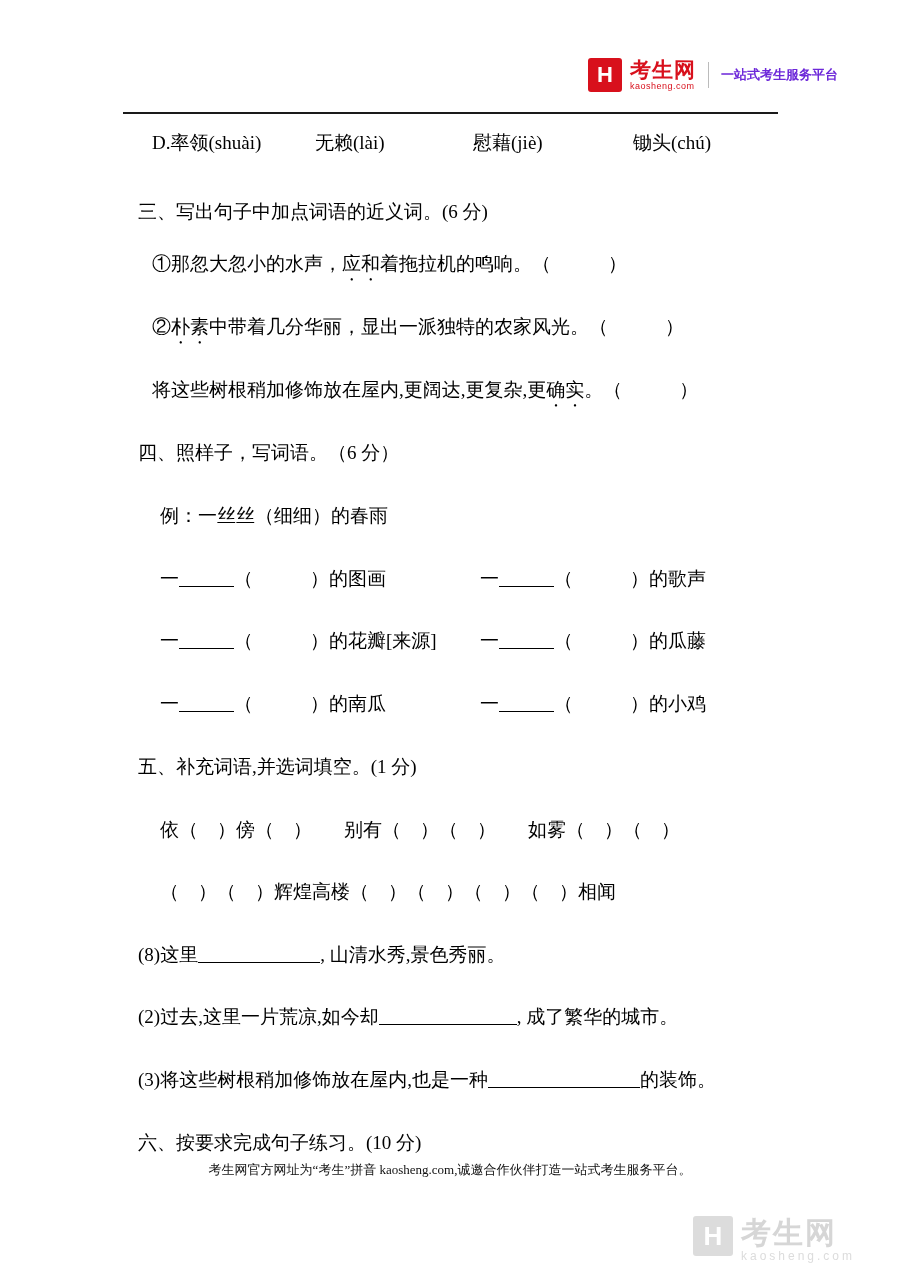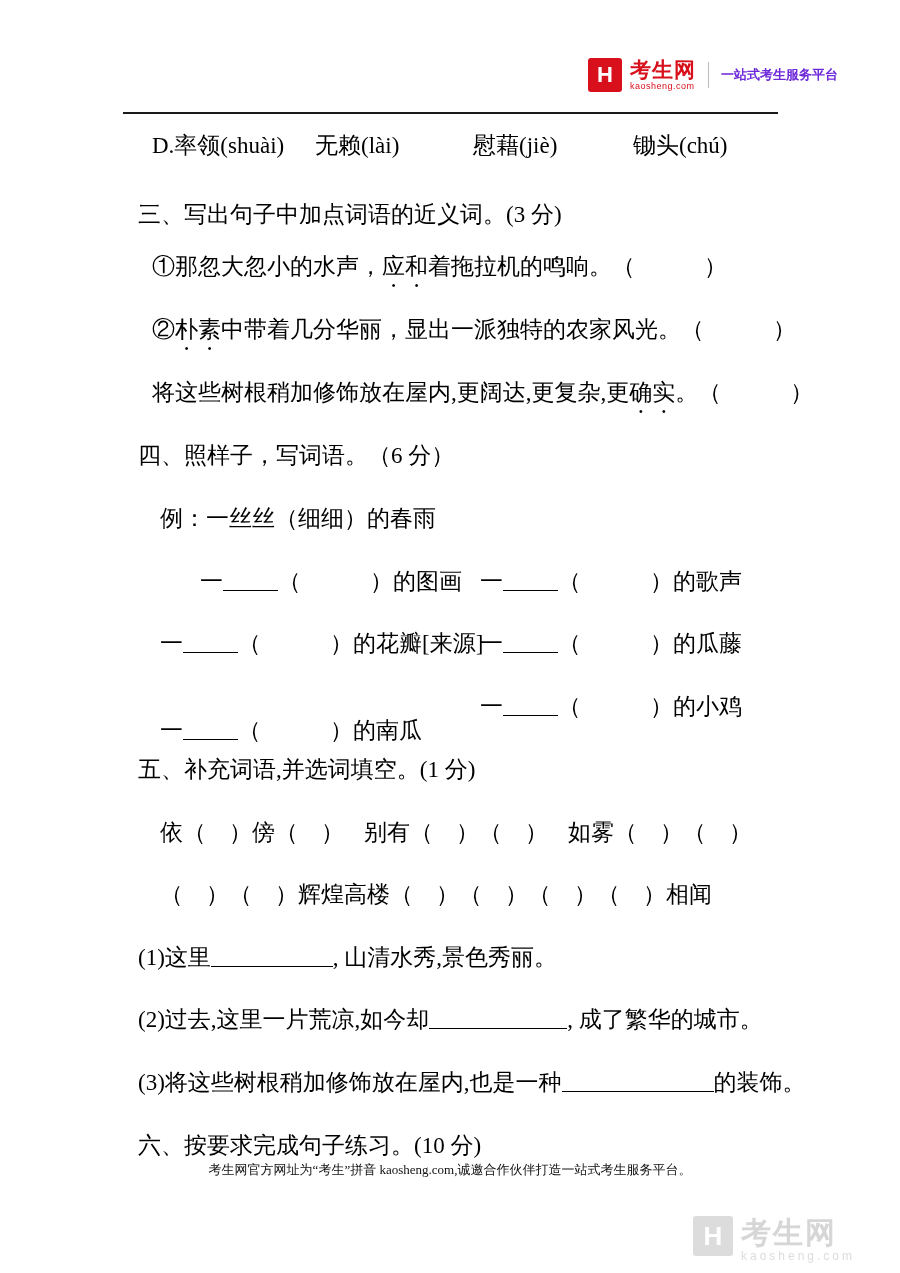--- a/index.html
+++ b/index.html
@@ -4,36 +4,36 @@
 <style>
   * { margin:0; padding:0; box-sizing:border-box; }
   html,body { background:#ffffff; }
   body {
     width:900px; height:1273px;
     font-family:"Liberation Serif","DejaVu Serif",serif;
     color:#000;
   }
   .page { position:relative; width:900px; height:1273px; background:#fff; overflow:hidden; }
 
-  .t { position:absolute; font-size:23px; white-space:nowrap; line-height:1.35; }
+  .t { position:absolute; font-size:19px; white-space:nowrap; line-height:1.35; }
 
   .hr-line { position:absolute; top:112px; left:123px; width:655px; height:2px; background:#1a1a1a; }
 
   .blank { display:inline-block; height:6px; border-bottom:1.6px solid #000; vertical-align:-2px; }
   .blank-s { width:55px; }
 
   .em-dots {
     -webkit-text-emphasis:filled dot;
     -webkit-text-emphasis-position:under;
     text-emphasis:filled dot;
     text-emphasis-position:under right;
   }
 
   .flexrow { display:flex; align-items:baseline; }
-  .gap1 { gap:20px; }
+  .gap1 { gap:32px; }
   .gap2 { }
 
   
   .header { position:absolute; top:55px; left:588px; height:40px; display:flex; align-items:center; gap:8px; }
   .logo-icon {
     width:34px; height:34px; background:#d8101c; color:#fff; border-radius:3px;
     display:flex; align-items:center; justify-content:center;
     font-family:"Liberation Sans",sans-serif; font-weight:bold; font-size:22px;
   }
   .brand-block { display:flex; flex-direction:column; line-height:1; }
@@ -73,71 +73,71 @@
     <span class="tagline">一站式考生服务平台</span>
   </div>
 
   <div class="hr-line"></div>
 
   <div class="t" style="top:130px; left:152px;">D.率领(shuài)</div>
   <div class="t" style="top:130px; left:315px;">无赖(lài)</div>
   <div class="t" style="top:130px; left:473px;">慰藉(jiè)</div>
   <div class="t" style="top:130px; left:633px;">锄头(chú)</div>
 
-  <div class="t" style="top:199px; left:138px;">三、写出句子中加点词语的近义词。(3 分)</div>
+  <div class="t" style="top:199px; left:138px;">三、写出句子中加点词语的近义词。(6 分)</div>
 
   <div class="t" style="top:314px; left:152px;">
     <span>②</span><span class="em-dots">朴素</span><span>中带着几分华丽，显出一派独特的农家风光。</span><span>（　　　）</span>
   </div>
 
   <div class="t" style="top:251px; left:152px;">
     <span>①那忽大忽小的水声，</span><span class="em-dots">应和</span><span>着拖拉机的鸣响。</span><span>（　　　）</span>
   </div>
 
   <div class="t" style="top:377px; left:152px;">
     <span>将这些树根稍加修饰放在屋内,更阔达,更复杂,更</span><span class="em-dots">确实</span><span>。</span><span>（　　　）</span>
   </div>
 
   <div class="t" style="top:440px; left:138px;">四、照样子，写词语。（6 分）</div>
   <div class="t" style="top:503px; left:160px;">例：一丝丝（细细）的春雨</div>
 
-  <div class="t" style="top:566px; left:160px;margin-left:40px;">
+  <div class="t" style="top:566px; left:160px;">
     <span>一</span><span class="blank blank-s"></span><span>（　　　）的图画</span>
   </div>
   <div class="t" style="top:566px; left:480px;">
     <span>一</span><span class="blank blank-s"></span><span>（　　　）的歌声</span>
   </div>
   <div class="t" style="top:628px; left:160px;">
     <span>一</span><span class="blank blank-s"></span><span>（　　　）的花瓣[来源]</span>
   </div>
   <div class="t" style="top:628px; left:480px;">
     <span>一</span><span class="blank blank-s"></span><span>（　　　）的瓜藤</span>
   </div>
-  <div class="t" style="top:691px; left:160px;margin-top:24px;">
+  <div class="t" style="top:691px; left:160px;">
     <span>一</span><span class="blank blank-s"></span><span>（　　　）的南瓜</span>
   </div>
   <div class="t" style="top:691px; left:480px;">
     <span>一</span><span class="blank blank-s"></span><span>（　　　）的小鸡</span>
   </div>
 
   <div class="t" style="top:754px; left:138px;">五、补充词语,并选词填空。(1 分)</div>
 
   <div class="t flexrow gap1" style="top:817px; left:160px;">
     <span>依（　）傍（　）</span>
     <span>别有（　）（　）</span>
     <span>如雾（　）（　）</span>
   </div>
   <div class="t flexrow gap2" style="top:879px; left:160px;">
     <span>（　）（　）辉煌</span>
     <span>高楼（　）（　）</span>
     <span>（　）（　）相闻</span>
   </div>
 
   <div class="t" style="top:942px; left:138px;">
-    <span>(1)这里</span><span class="blank" style="width:122px;"></span><span>, 山清水秀,景色秀丽。</span>
+    <span>(8)这里</span><span class="blank" style="width:122px;"></span><span>, 山清水秀,景色秀丽。</span>
   </div>
   <div class="t" style="top:1004px; left:138px;">
     <span>(2)过去,这里一片荒凉,如今却</span><span class="blank" style="width:138px;"></span><span>, 成了繁华的城市。</span>
   </div>
   <div class="t" style="top:1067px; left:138px;">
     <span>(3)将这些树根稍加修饰放在屋内,也是一种</span><span class="blank" style="width:152px;"></span><span>的装饰。</span>
   </div>
 
   <div class="t" style="top:1130px; left:138px;text-align:right;">六、按要求完成句子练习。(10 分)</div>
 

